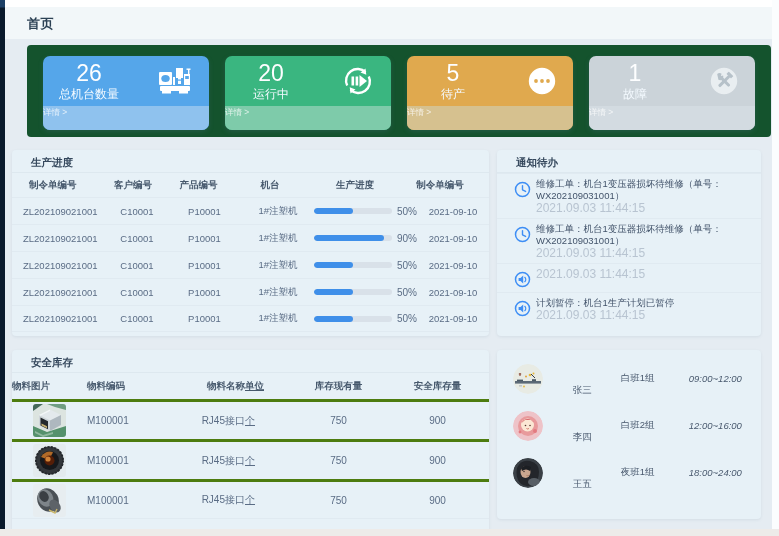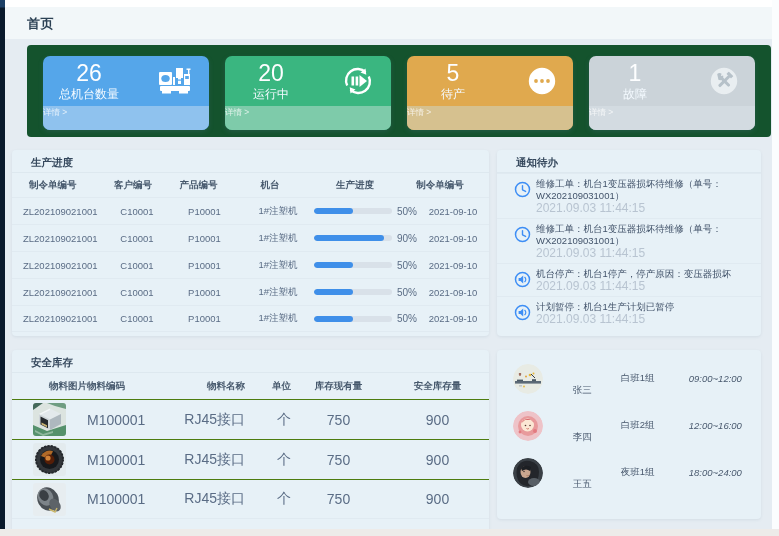--- a/index.html
+++ b/index.html
@@ -62,24 +62,24 @@
   
   .notice-item { display:flex; padding:4px 0 4px 17px; border-top:1px solid #e0eaf1; }
   .notice-item:first-of-type { border-top:none; }
   .notice-icon { width:17px; height:17px; margin-top:3px; flex:none; }
   .notice-body { margin-left:5px; width:219px; }
   .notice-text { font-size:9.5px; line-height:12px; color:#42536a; }
   .notice-time { font-size:12px; line-height:12px; color:#b8c4d1; }
 
   
   .inv-header { display:flex; height:26px; align-items:center; font-size:9.5px; font-weight:bold; color:#47596d; }
-  .inv-row { display:flex; height:40px; align-items:center; font-size:14px; color:#5a6c85; border-top:1px solid #4d7c0f; }
+  .inv-row { display:flex; height:40px; align-items:center; font-size:10px; color:#5a6c85; border-top:3px solid #4d7c0f; }
   .inv-row:last-child { border-bottom:1px solid #e0eaf1; }
-  .i1 { width:75px; text-align:right; } .i2 { width:66px; text-align:left; }
-  .i3 { width:92px; text-align:right; } .i4 { width:46px; text-align:right; }
+  .i1 { width:75px; text-align:left; } .i2 { width:66px; text-align:left; }
+  .i3 { width:92px; text-align:right; } .i4 { width:46px; text-align:left;text-decoration:underline; }
   .i5 { width:95px; text-align:center; } .i6 { width:103px; text-align:center; }
   .mat-img { width:33px; height:33px; border-radius:3px; display:block; margin:0 auto; }
 
   
   .sch-rows { padding-top:5px; }
   .sch-row { display:flex; height:47px; align-items:center; font-size:9.5px; color:#49596e; }
   .sch-avatar { width:30px; height:30px; border-radius:50%; overflow:hidden; margin-left:16px; flex:none; }
   .sch-name { width:48px; text-align:center; margin-left:16px;margin-top:24px; }
   .sch-shift { width:66px; text-align:center; }
   .sch-time { width:94px; text-align:center;font-style:italic; }
@@ -298,21 +298,20 @@
         </div>
       </div>
 
       <div class="notice-item">
         <svg class="notice-icon" viewBox="0 0 17 17">
           <circle cx="8.5" cy="8.5" r="7" fill="none" stroke="#3e8ef5" stroke-width="1.5"></circle>
           <path d="M 4.6 6.9 L 6.5 6.9 L 9.2 4.6 L 9.2 12.4 L 6.5 10.1 L 4.6 10.1 Z" fill="#3e8ef5"></path>
           <path d="M 10.8 6.3 A 3 3 0 0 1 10.8 10.7" fill="none" stroke="#3e8ef5" stroke-width="1.2" stroke-linecap="round"></path>
         </svg>
         <div class="notice-body">
-          <div class="notice-text">机台停产：机台1停产，停产原因：变压器损坏</div>
           <div class="notice-time">2021.09.03 11:44:15</div>
         </div>
       </div>
 
       <div class="notice-item">
         <svg class="notice-icon" viewBox="0 0 17 17">
           <circle cx="8.5" cy="8.5" r="7" fill="none" stroke="#3e8ef5" stroke-width="1.5"></circle>
           <path d="M 4.6 6.9 L 6.5 6.9 L 9.2 4.6 L 9.2 12.4 L 6.5 10.1 L 4.6 10.1 Z" fill="#3e8ef5"></path>
           <path d="M 10.8 6.3 A 3 3 0 0 1 10.8 10.7" fill="none" stroke="#3e8ef5" stroke-width="1.2" stroke-linecap="round"></path>
         </svg>

